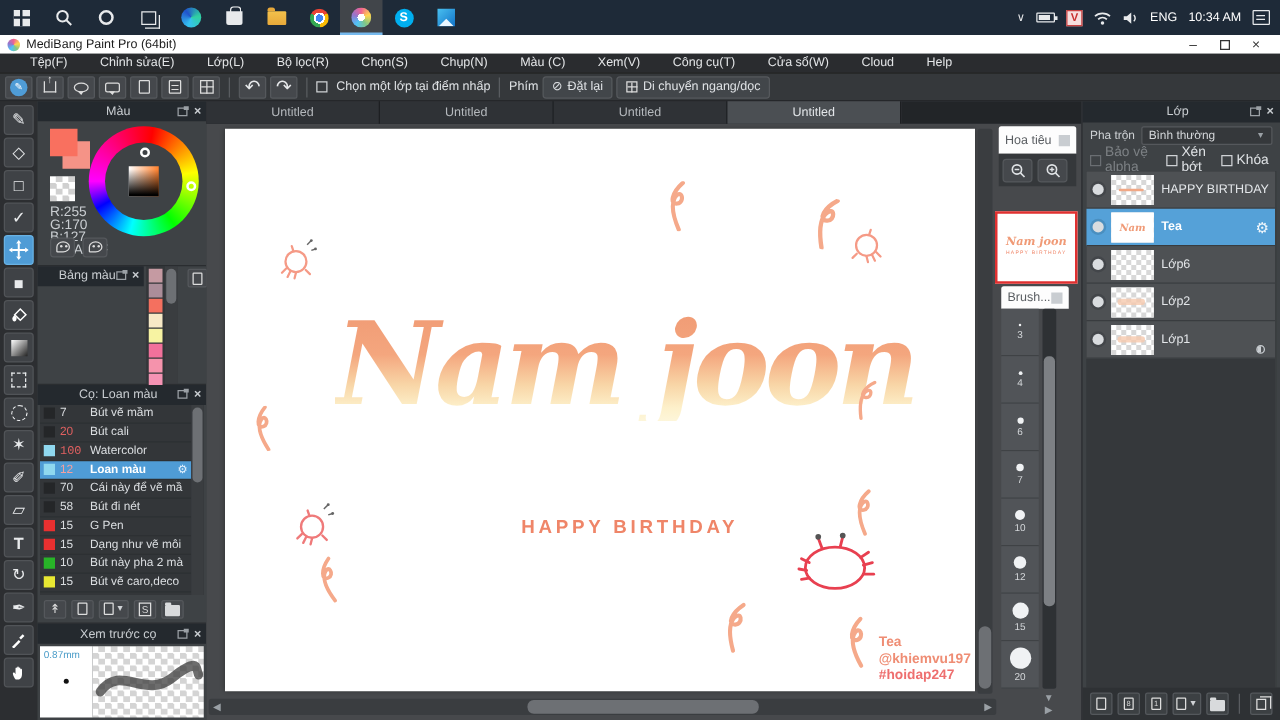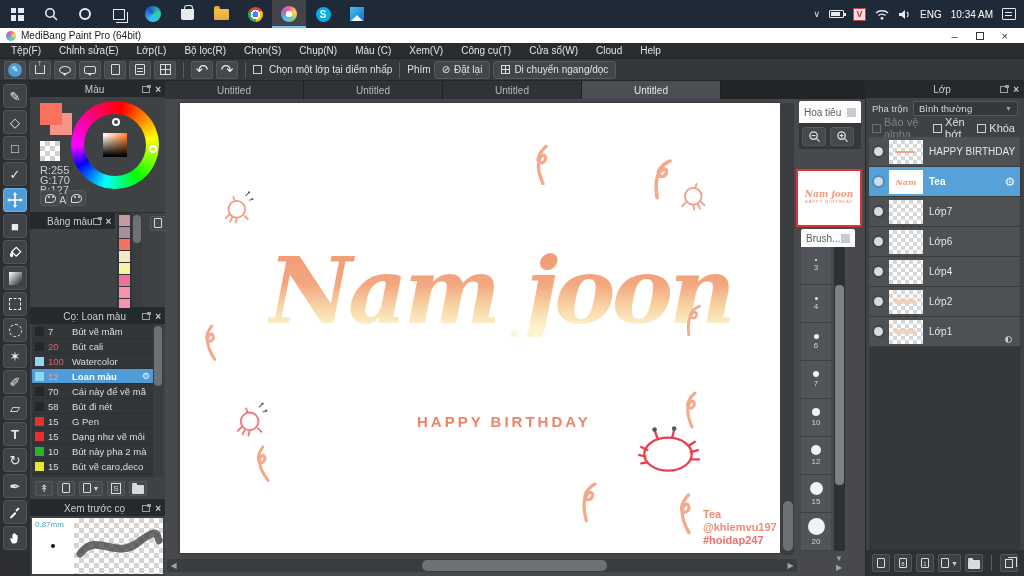--- a/index.html
+++ b/index.html
@@ -43,21 +43,21 @@
 
   
   .titlebar { height:15px; background:#ffffff; display:flex; align-items:center; padding:0 6px; gap:5px; }
   .app-ico { width:10px; height:10px; border-radius:50%; background:conic-gradient(#f06292,#ffd54f,#81c784,#4fc3f7,#9575cd,#f06292); }
   .titlebar .title { font-size:10px; color:#1b1b1b; }
   .win-controls { margin-left:auto; display:flex; align-items:center; gap:18px; padding-right:10px; }
   .win-controls span { color:#333; font-size:11px; line-height:10px; cursor:pointer; }
   .maxbox { width:8px; height:8px; border:1px solid #333; display:inline-block; }
 
   
-  .menubar { height:16px; background:#2a2c2f; display:flex; align-items:center; gap:0; padding-left:2px; border-bottom:1px solid #222; }
+  .menubar { height:16px; background:#2a2c2f; display:flex; align-items:center; gap:8px; padding-left:15px; border-bottom:1px solid #222; }
   .menubar span { color:#e3e5e7; font-size:10px; padding:0 9px; cursor:pointer; }
 
   
   .toolbar { height:22px; background:#35383b; display:flex; align-items:center; padding-left:4px; gap:3px; border-bottom:1px solid #25272a; }
   .tbtn { width:22px; height:18px; background:#45484c; border:1px solid #55585c; border-radius:2px; display:flex; align-items:center; justify-content:center; cursor:pointer; }
   .tbtn .pen-circle { width:14px; height:14px; border-radius:50%; background:#4f9cd6; color:#fff; font-size:8px; display:flex; align-items:center; justify-content:center; }
   .sep { width:1px; height:16px; background:#595c60; margin:0 4px; }
   .ico-export { width:10px; height:9px; border:1px solid #ddd; border-top:none; position:relative; }
   .ico-export::after { content:"↑"; position:absolute; top:-7px; left:1.5px; color:#ddd; font-size:9px; }
   .ico-bubble { width:12px; height:8px; border:1px solid #ddd; border-radius:50%; position:relative; }
@@ -502,21 +502,21 @@
               <span class="b-size" style="color: rgb(216, 219, 222);">7</span>
               <span class="b-name">Bút vẽ mầm</span>
             </div>
           <div class="brush-row">
               <span class="b-swatch" style="background: rgb(36, 38, 40);"></span>
               <span class="b-size" style="color: rgb(224, 96, 96);">20</span>
               <span class="b-name">Bút cali</span>
             </div>
           <div class="brush-row">
               <span class="b-swatch" style="background: rgb(143, 216, 239);"></span>
-              <span class="b-size" style="color: rgb(224, 96, 96);">100</span>
+              <span class="b-size" style="color: rgb(224, 96, 96); font-family: Liberation Mono, monospace;">100</span>
               <span class="b-name">Watercolor</span>
             </div>
           <div class="brush-row sel">
               <span class="b-swatch" style="background: rgb(143, 216, 239);"></span>
               <span class="b-size" style="color: rgb(242, 160, 160);">12</span>
               <span class="b-name">Loan màu</span>
               <span class="b-gear">⚙</span>
             </div>
           <div class="brush-row">
               <span class="b-swatch" style="background: rgb(36, 38, 40);"></span>
@@ -819,31 +819,21 @@
           <span class="vis-dot"></span>
           <span class="thumb-box">
               <span class="thumb-art">Nam joon</span>
             </span>
           <span class="layer-name">Tea</span>
           <span class="layer-gear">⚙</span>
         </div>
         <div class="layer-row">
           <span class="vis-dot"></span>
           <span class="thumb-box"></span>
-          <span class="layer-name">Lớp7</span>
-        </div>
-        <div class="layer-row">
-          <span class="vis-dot"></span>
-          <span class="thumb-box"></span>
           <span class="layer-name">Lớp6</span>
-        </div>
-        <div class="layer-row">
-          <span class="vis-dot"></span>
-          <span class="thumb-box"></span>
-          <span class="layer-name">Lớp4</span>
         </div>
         <div class="layer-row">
           <span class="vis-dot"></span>
           <span class="thumb-box">
               <span class="thumb-faint"></span>
             </span>
           <span class="layer-name">Lớp2</span>
         </div>
         <div class="layer-row">
           <span class="vis-dot"></span>

